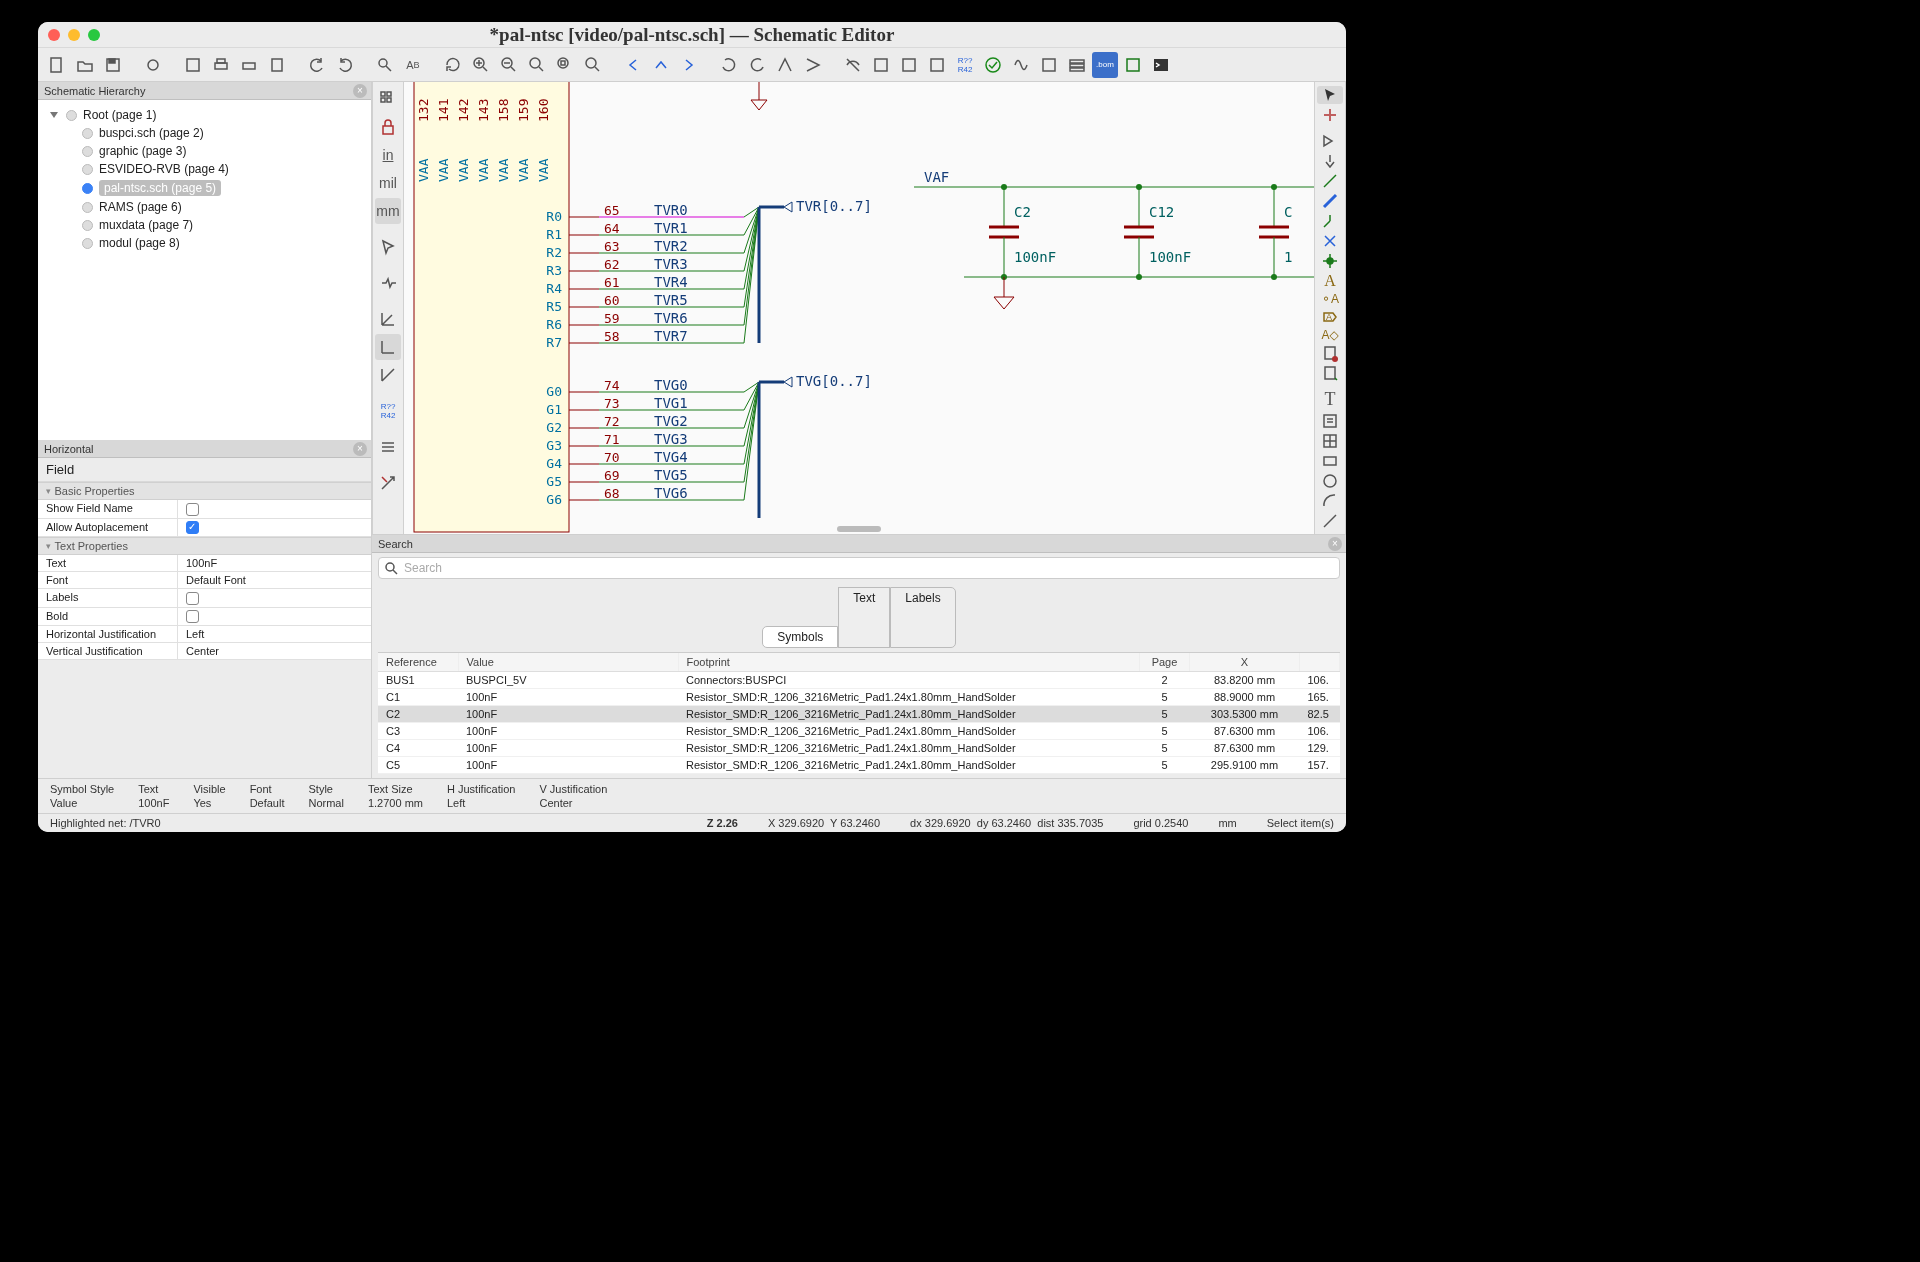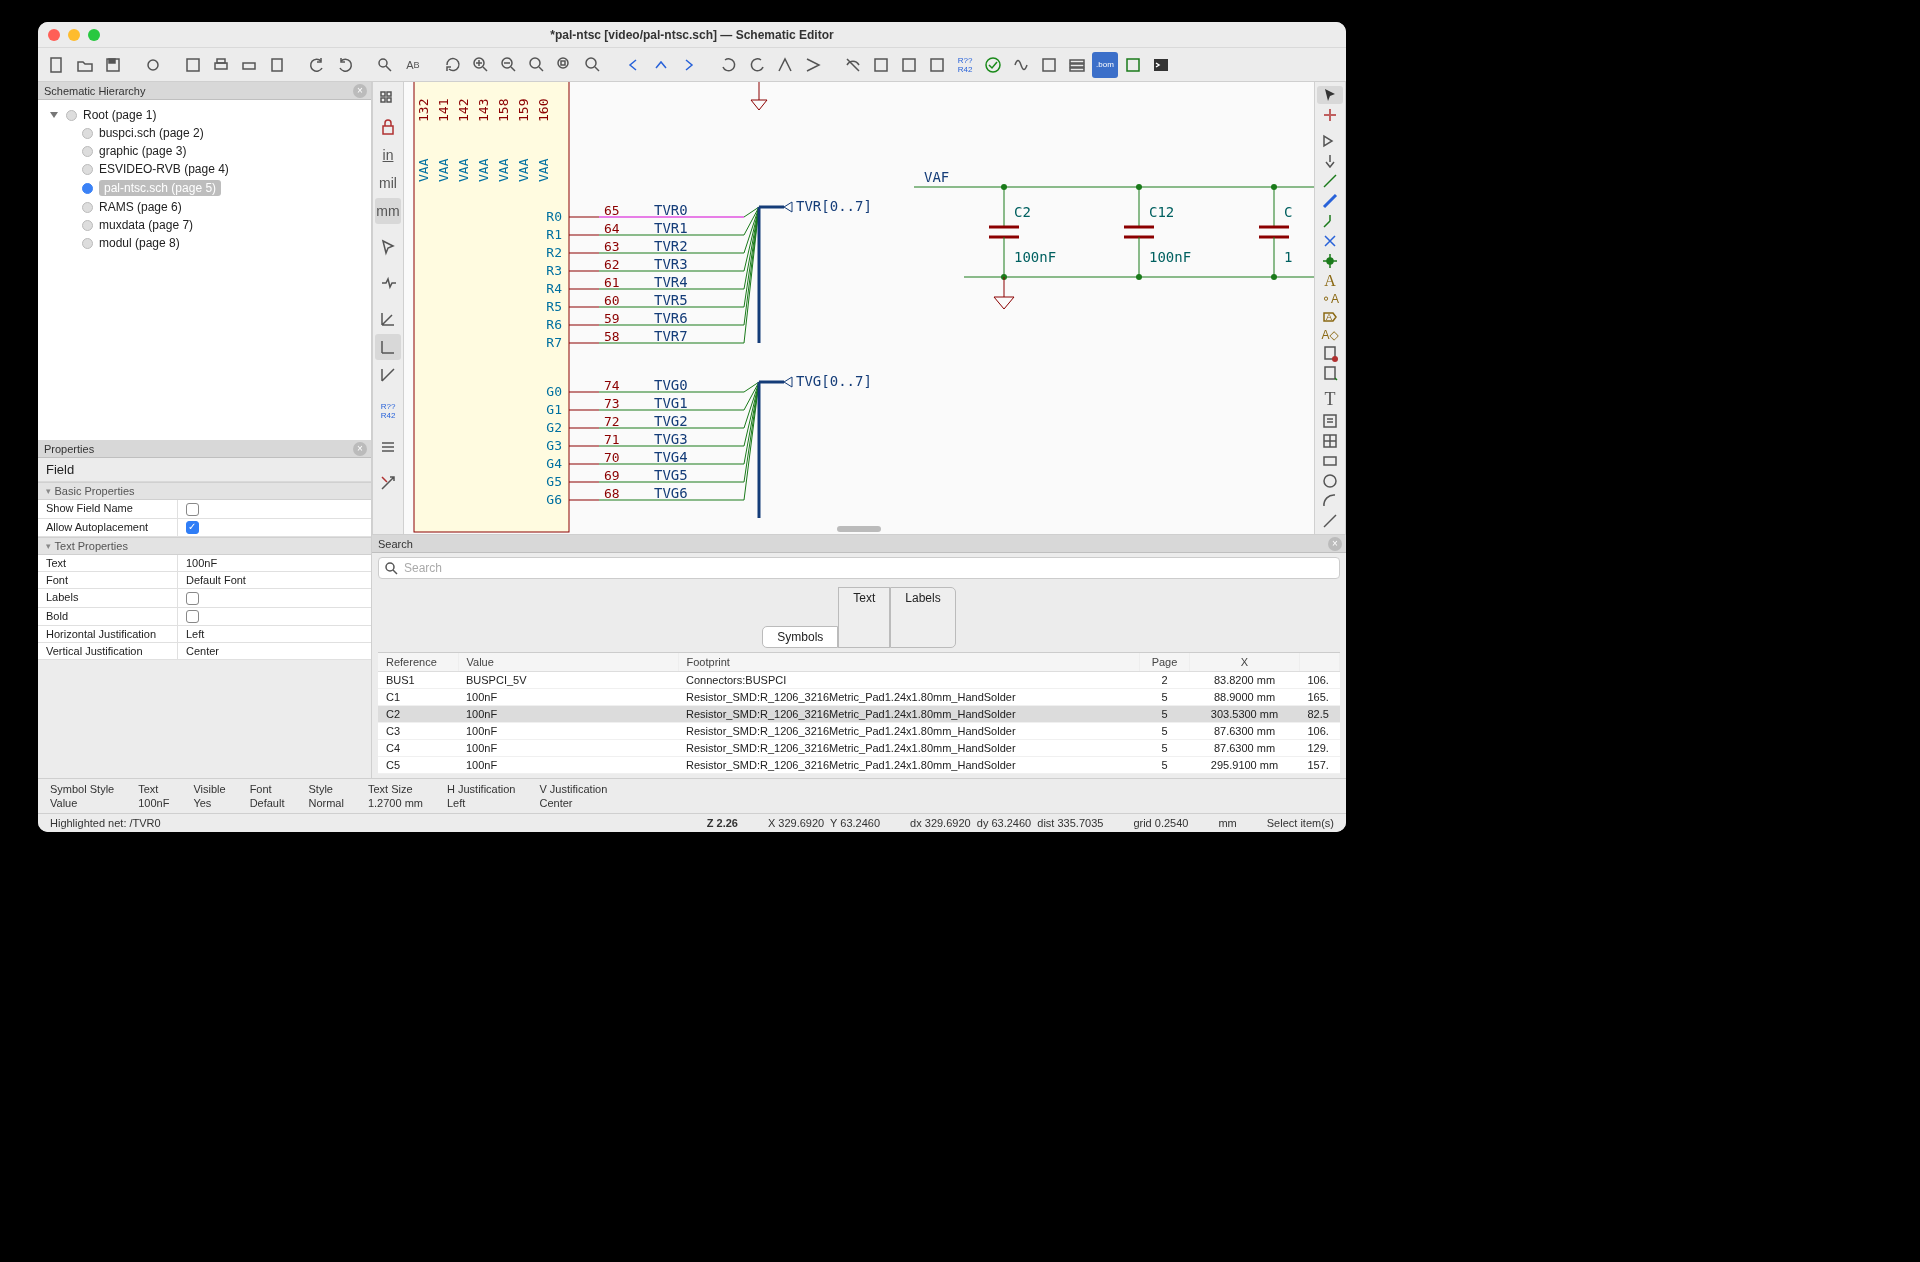--- a/index.html
+++ b/index.html
@@ -2,21 +2,21 @@
 <html><head>
 <meta charset="utf-8">
 <style>
 * { box-sizing: border-box; margin: 0; padding: 0; font-family: -apple-system, "Helvetica Neue", Arial, sans-serif; }
 body { background: #000; width: 1440px; height: 947px; position: relative; font-size: 12px; color: #222; }
 .window { position: absolute; left: 38px; top: 22px; width: 1308px; height: 810px; background: #ececec; border-radius: 10px; box-shadow: 0 12px 40px rgba(0,0,0,.55); overflow: hidden; display: flex; flex-direction: column; }
 .titlebar { height: 26px; background: #ececec; display: flex; align-items: center; padding-left: 10px; border-bottom: 1px solid #d9d9d9; position: relative; }
 .traffic { display: flex; gap: 8px; }
 .tl { width: 12px; height: 12px; border-radius: 50%; }
 .tl.red { background:#ff5f57;} .tl.yel{background:#febc2e;} .tl.grn{background:#28c840;}
-.title { position:absolute; left:0; right:0; text-align:center; font-size:12px; font-weight:600; color:#333; }
+.title { position:absolute; left:0; right:0; text-align:center; font-size:19px; font-weight:600; color:#333;font-family:Liberation Serif, serif; }
 .toolbar { height: 34px; background:#ececec; border-bottom:1px solid #cfcfcf; display:flex; align-items:center; padding:0 6px; gap:2px; }
 .tbtn { width:26px; height:26px; display:flex; align-items:center; justify-content:center; border-radius:3px; cursor:pointer; }
 .tsep { width:10px; }
 .body { flex:1; display:flex; overflow:hidden; }
 .leftcol { width:334px; display:flex; flex-direction:column; border-right:1px solid #cfcfcf; background:#ececec; }
 .panel-hdr { height:18px; background:#d8d8d8; border-bottom:1px solid #bfbfbf; display:flex; align-items:center; padding:0 6px; font-size:11px; color:#333; position:relative;}
 .closex { position:absolute; right:4px; top:2px; width:14px; height:14px; border-radius:7px; background:#bbb; color:#fff; font-size:10px; line-height:14px; text-align:center; cursor:pointer;}
 .hier { flex:0 0 340px; overflow:auto; background:#fff; }
 .hier-inner { padding:6px 4px; }
 .hnode { display:flex; align-items:center; gap:6px; padding:2px 4px 2px 18px; cursor:pointer; font-size:12px;}
@@ -323,21 +323,21 @@
               </div>
               <div class="hnode d1">
                 <span class="dot"></span>
                 <span class="lbl">modul (page 8)</span>
               </div>
             </div>
         </div>
       </div>
 
       <div class="panel-hdr">
-        <span>Properties</span>
+        <span>Horizontal</span>
         <div class="closex">×</div>
       </div>
       <div class="props">
         <div class="props-sub">Field</div>
         <div class="pgrp-hdr">Basic Properties</div>
         <div class="prow">
             <div class="pk">Show Field Name</div>
             <div class="pv"><span class="cb"></span></div>
           </div>
         <div class="prow">

